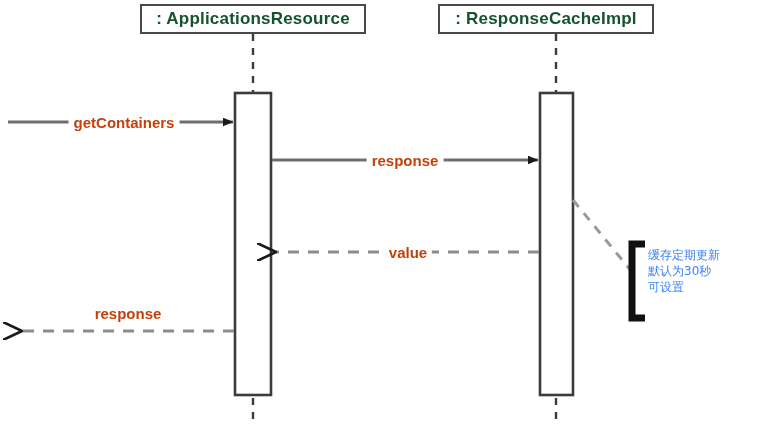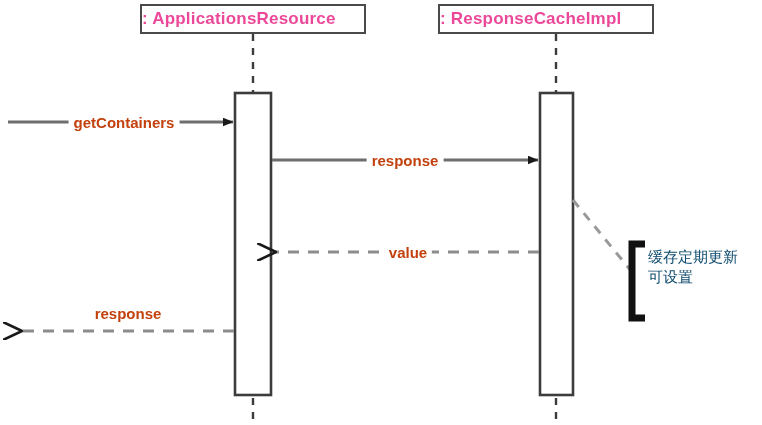--- a/index.html
+++ b/index.html
@@ -24,41 +24,42 @@
     width: 762px;
     height: 425px;
   }
   .participant-box {
     position: absolute;
     box-sizing: border-box;
     background: #ffffff;
     border: 2px solid #4a4a4a;
     display: flex;
     align-items: center;
+    justify-content: center;
     font-weight: bold;
     font-size: 17px;
-    color: #ec4899;
+    color: #14532d;
     letter-spacing: 0.2px;
     white-space: nowrap;
   }
   .msg-label {
     position: absolute;
     font-weight: bold;
     font-size: 15px;
     color: #c2410c;
     background: #ffffff;
     padding: 0 5px;
     white-space: nowrap;
     transform: translate(-50%, -50%);
     line-height: 1;
   }
   .note-text {
     position: absolute;
-    font-size: 15px;
-    color: #0c4a6e;
+    font-size: 12px;
+    color: #3b82f6;
     line-height: 1.32;
     white-space: nowrap;
     font-family: "DejaVu Sans", "Liberation Sans", sans-serif;
   }
   .note-line { display: block; }
 </style>
 </head>
 <body>
 
 <div id="diagram-root">
@@ -110,16 +111,17 @@
   <div class="msg-label" style="left:124px; top:122px;">getContainers</div>
 
   <div class="msg-label" style="left:405px; top:160px;">response</div>
 
   <div class="msg-label" style="left:408px; top:252px;">value</div>
 
   <div class="msg-label" style="left:128px; top:313px;">response</div>
 
   <div class="note-text" style="left:648px; top:248px;">
     <span class="note-line">缓存定期更新</span>
+    <span class="note-line">默认为30秒</span>
     <span class="note-line">可设置</span>
   </div>
 
 </div>
 
 </body></html>

